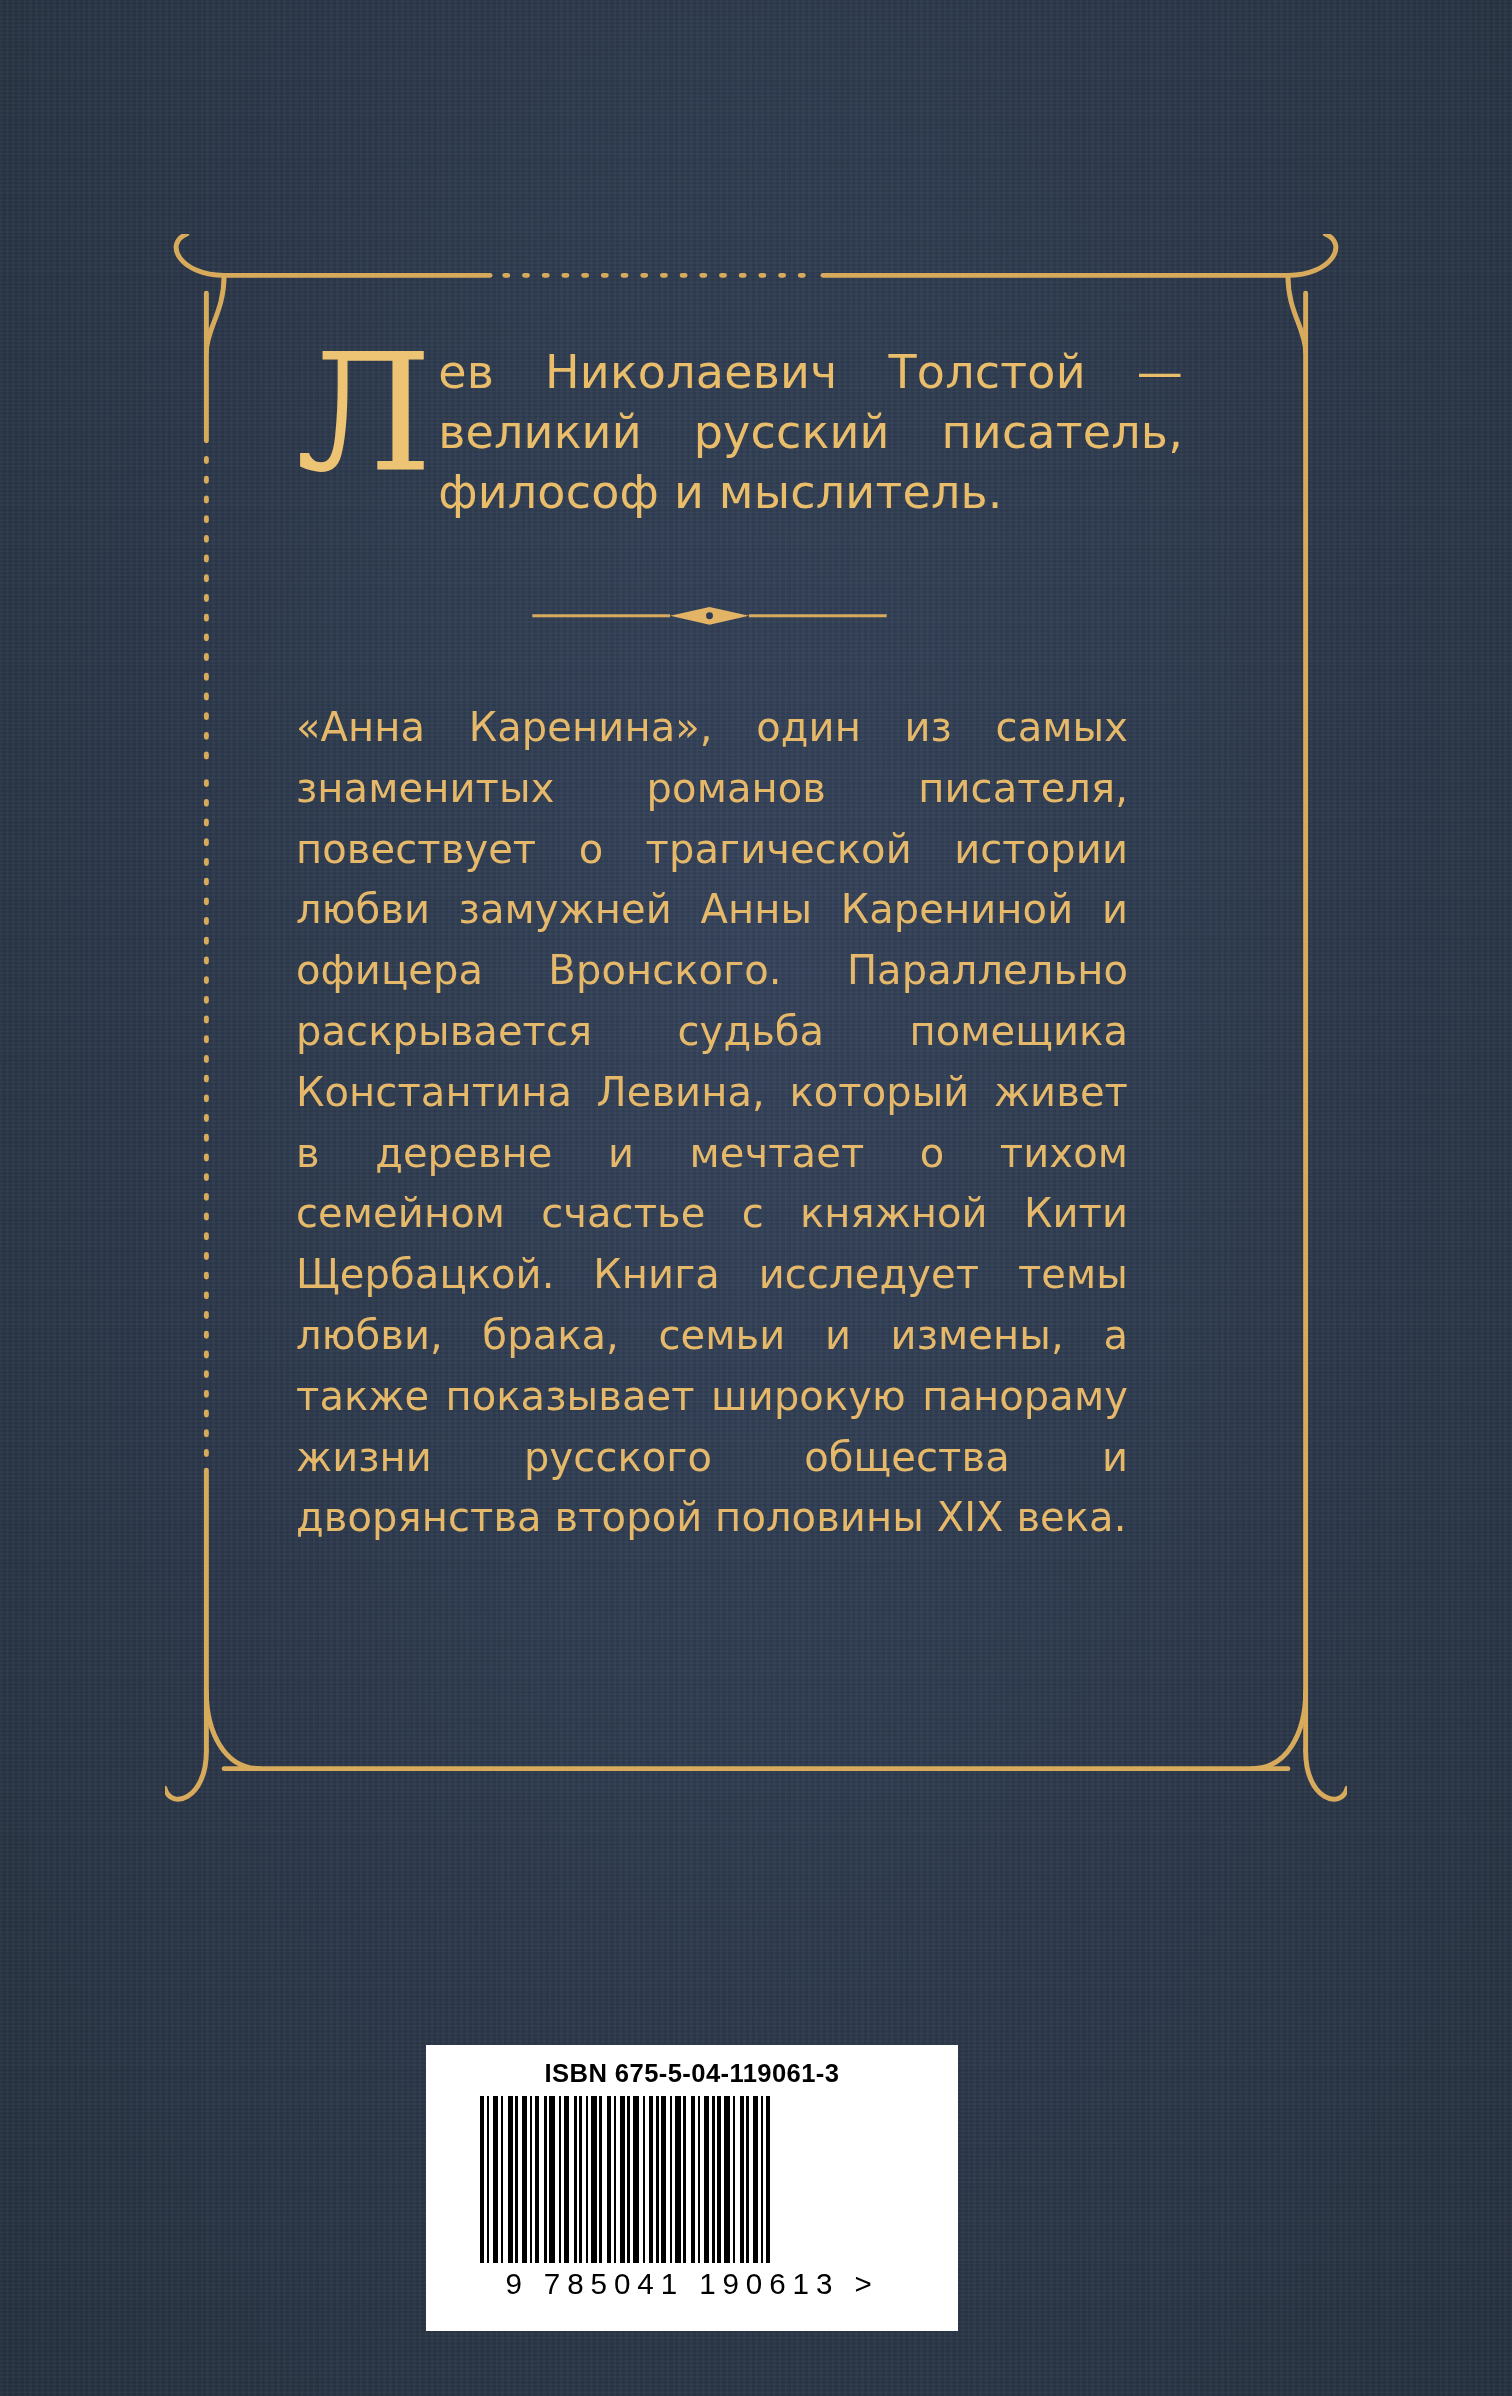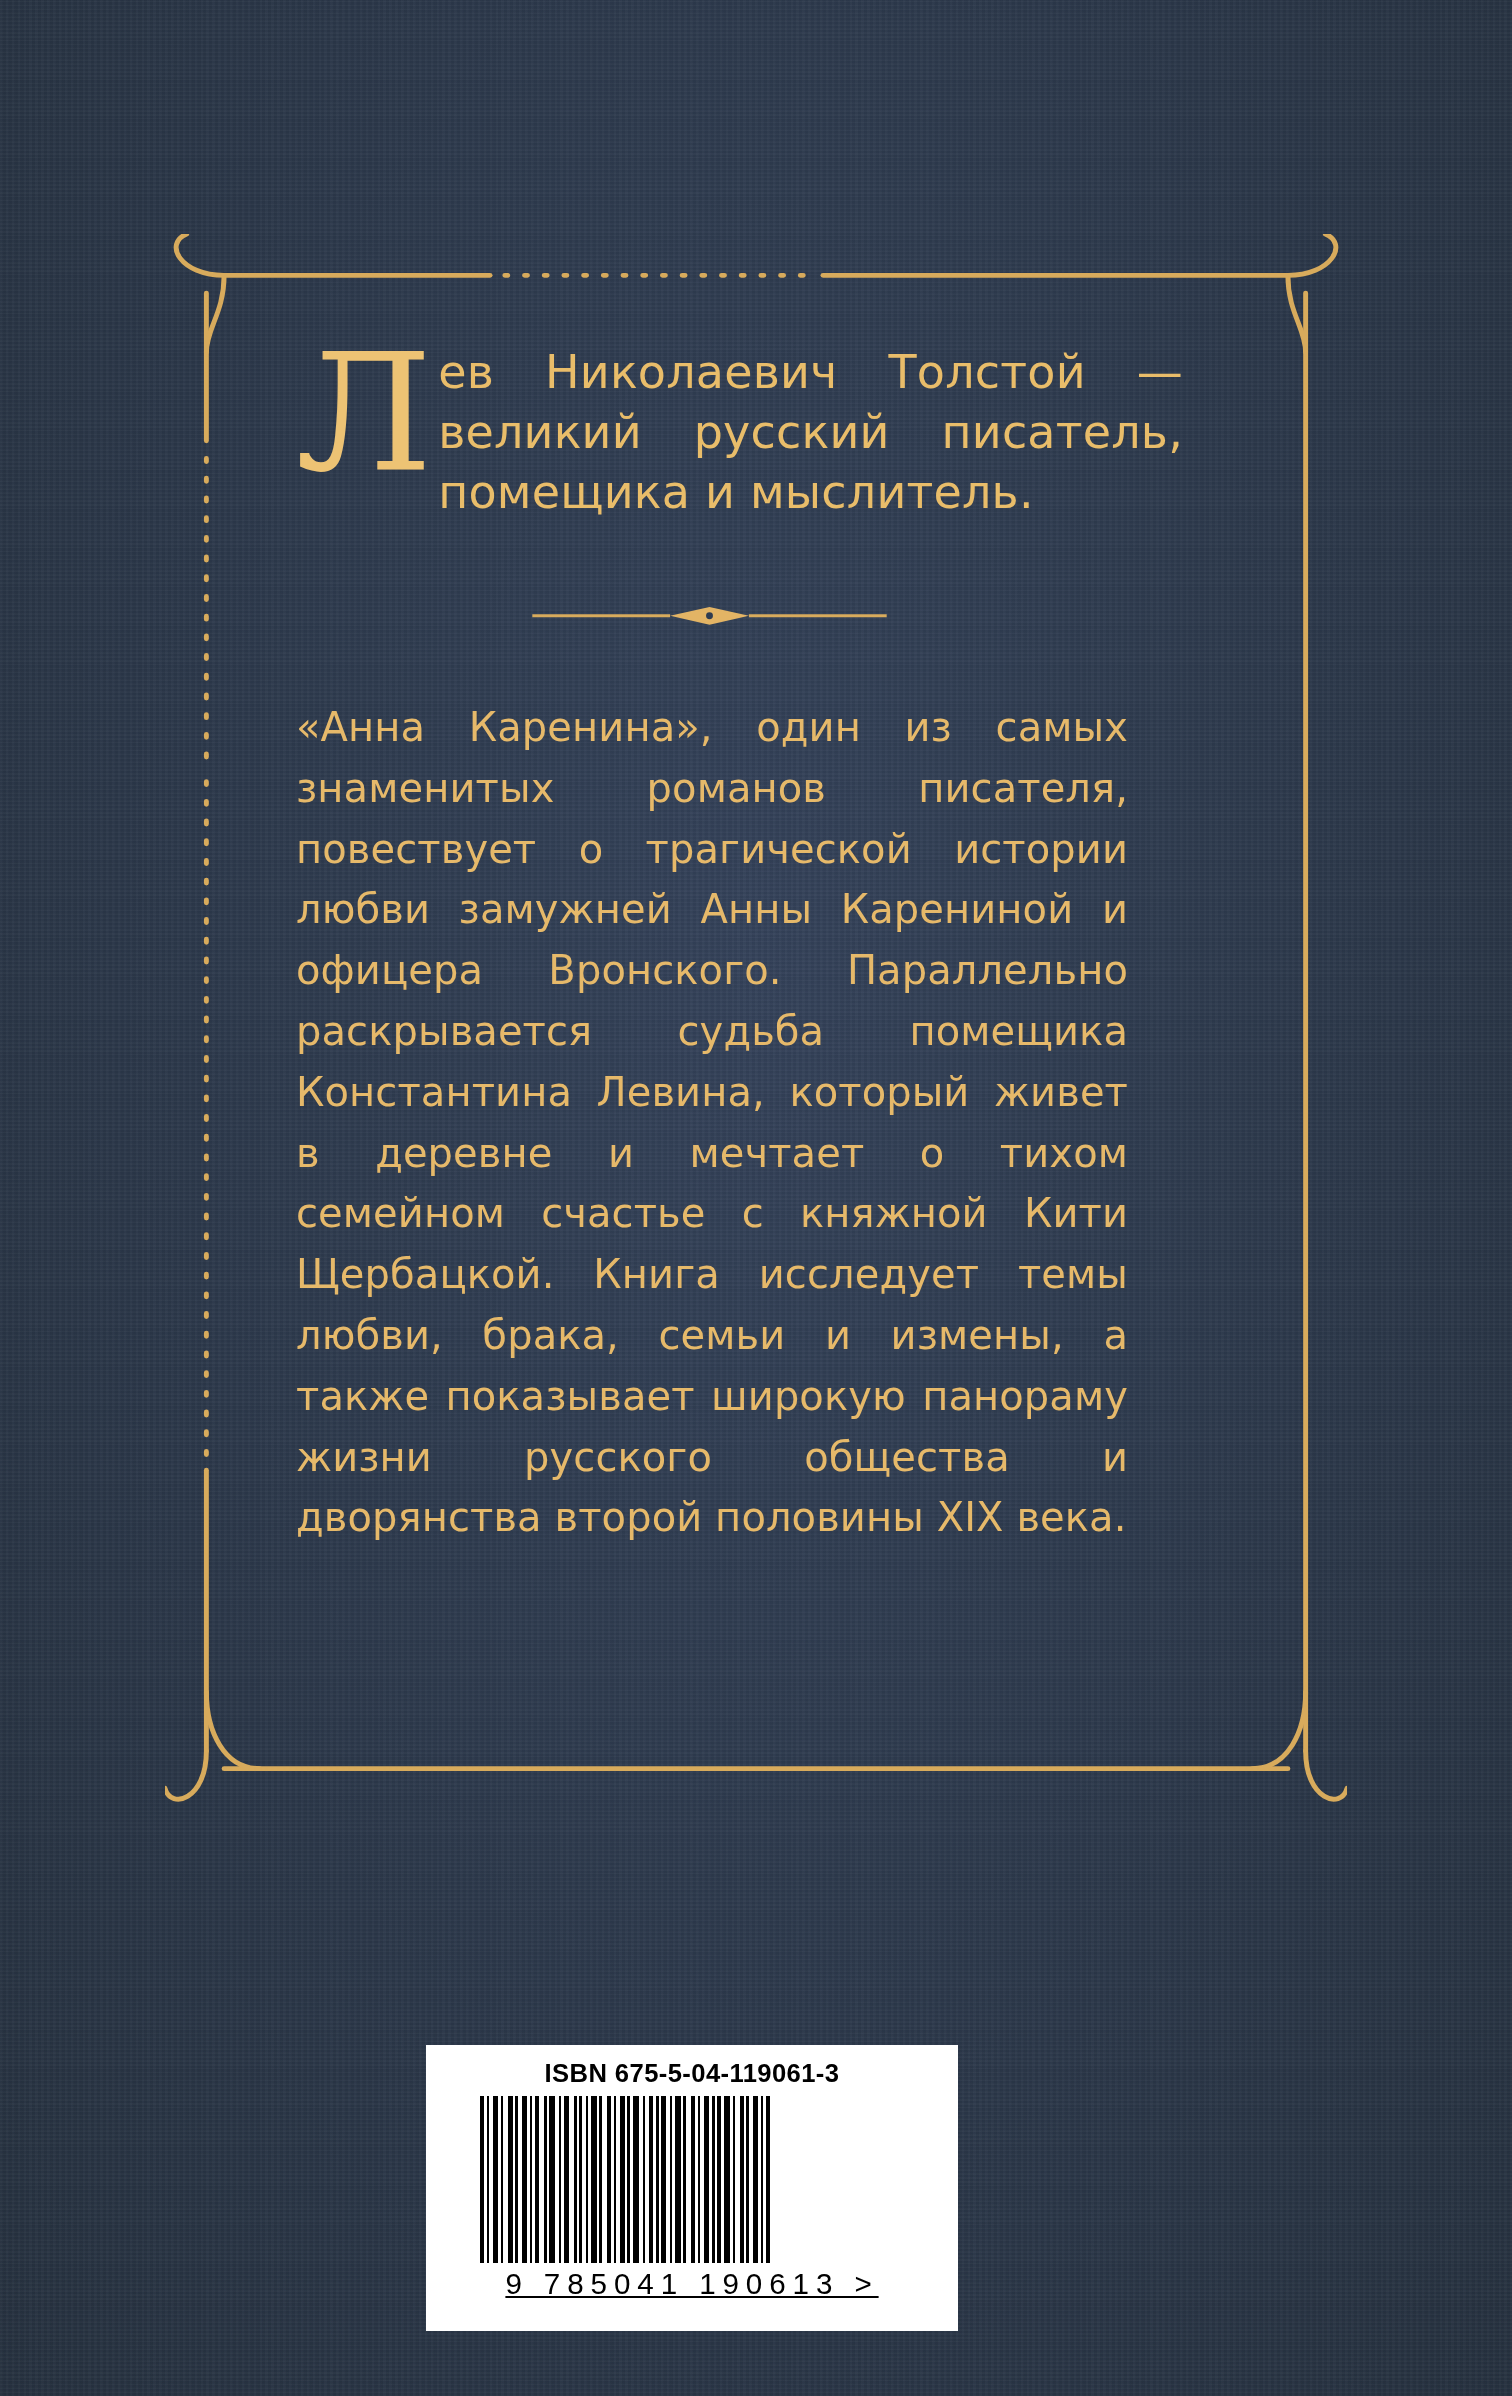--- a/index.html
+++ b/index.html
@@ -114,21 +114,20 @@
     background: #000;
   }
   .ean-digits {
     width: 443px;
     margin-top: 3.9px;
     color: #000;
     font-family: "Liberation Sans", sans-serif;
     font-size: 29.6px;
     letter-spacing: 6.9px;
     text-align: center;
-    text-decoration: underline;
   }
 
   
   .logo-box {
     position: absolute;
     left: 832px;
     top: 2079px;
     width: 177px;
     height: 207px;
     display: flex;
@@ -183,21 +182,21 @@
         <path d="M60 42 C 60 80 42 96 42 120"></path>
         <path d="M1140 42 C 1140 80 1158 96 1158 120"></path>
         <path d="M42 1480 C 42 1520 60 1558 96 1558"></path>
         <path d="M1158 1480 C 1158 1520 1140 1558 1104 1558"></path>
       </g>
     </svg>
   </div>
 
   <div class="headline">
     <span class="dropcap">Л</span>
-    <span class="headline-text">ев Николаевич Толстой — великий русский писатель, помещика и мыслитель.</span>
+    <span class="headline-text">ев Николаевич Толстой — великий русский писатель, философ и мыслитель.</span>
   </div>
 
   <div class="divider">
     <svg width="355" height="25.6" viewBox="0 0 360 26" xmlns="http://www.w3.org/2000/svg">
       <path d="M0 13 H140" stroke="#d8ab5c" stroke-width="3"></path>
       <path d="M220 13 H360" stroke="#d8ab5c" stroke-width="3"></path>
       <path d="M140 13 L180 4 L220 13 L180 22 Z" fill="#e3b465"></path>
       <circle cx="180" cy="13" r="3.5" fill="#2e3b50"></circle>
     </svg>
   </div>

